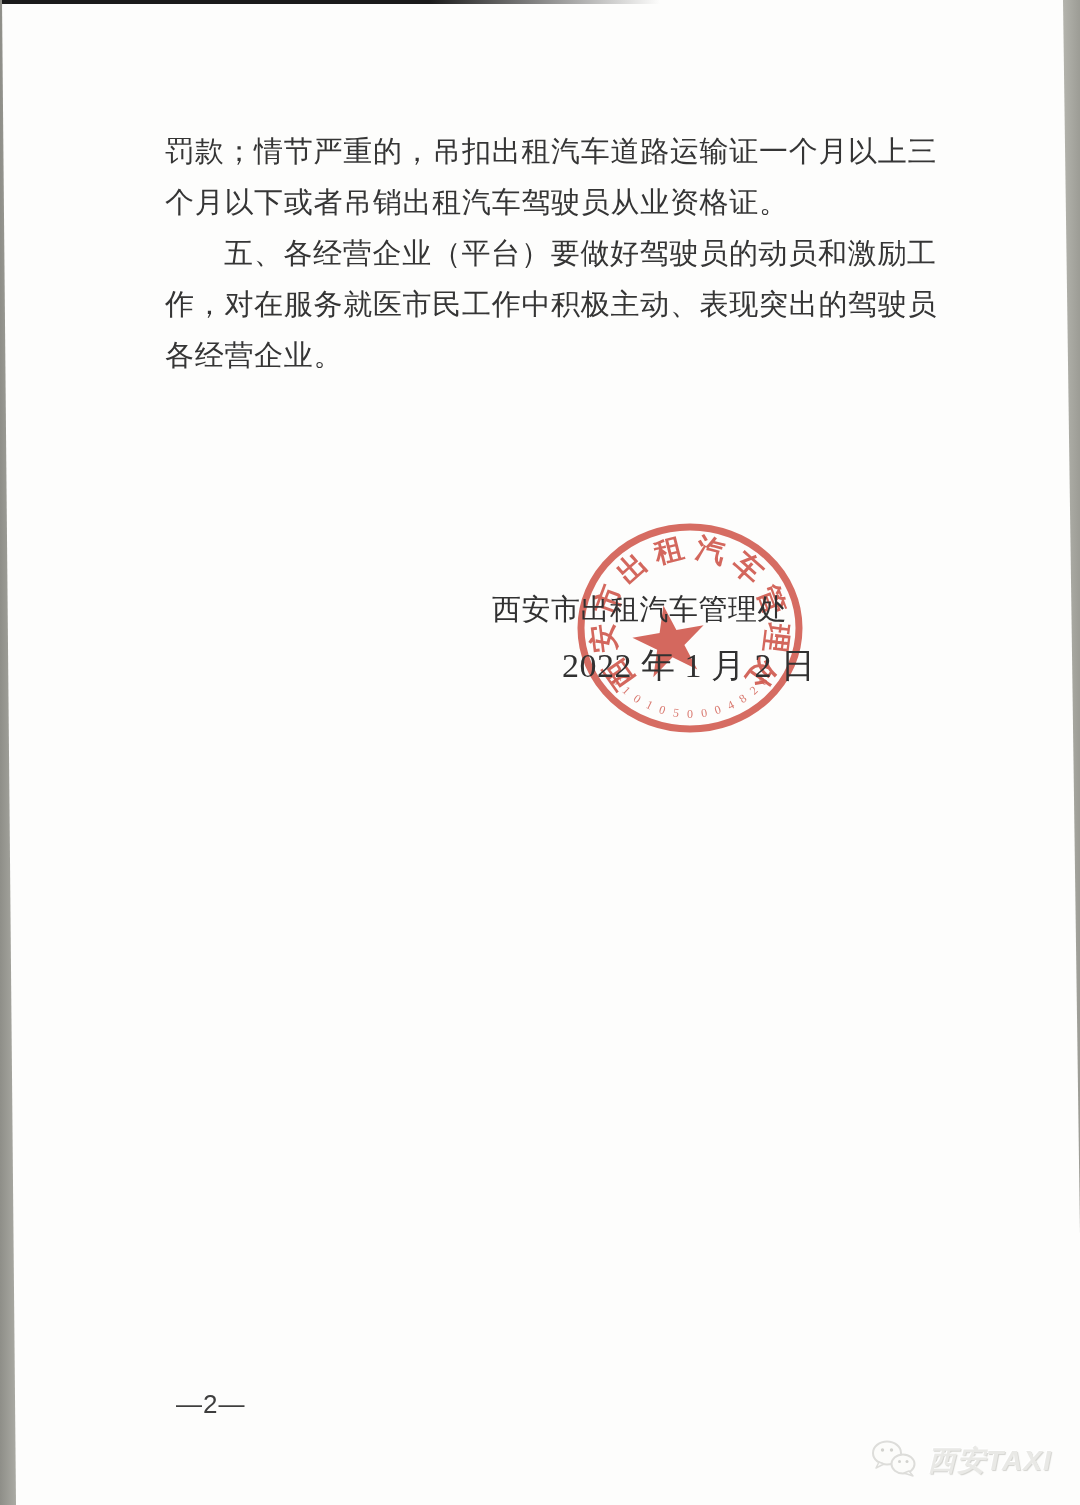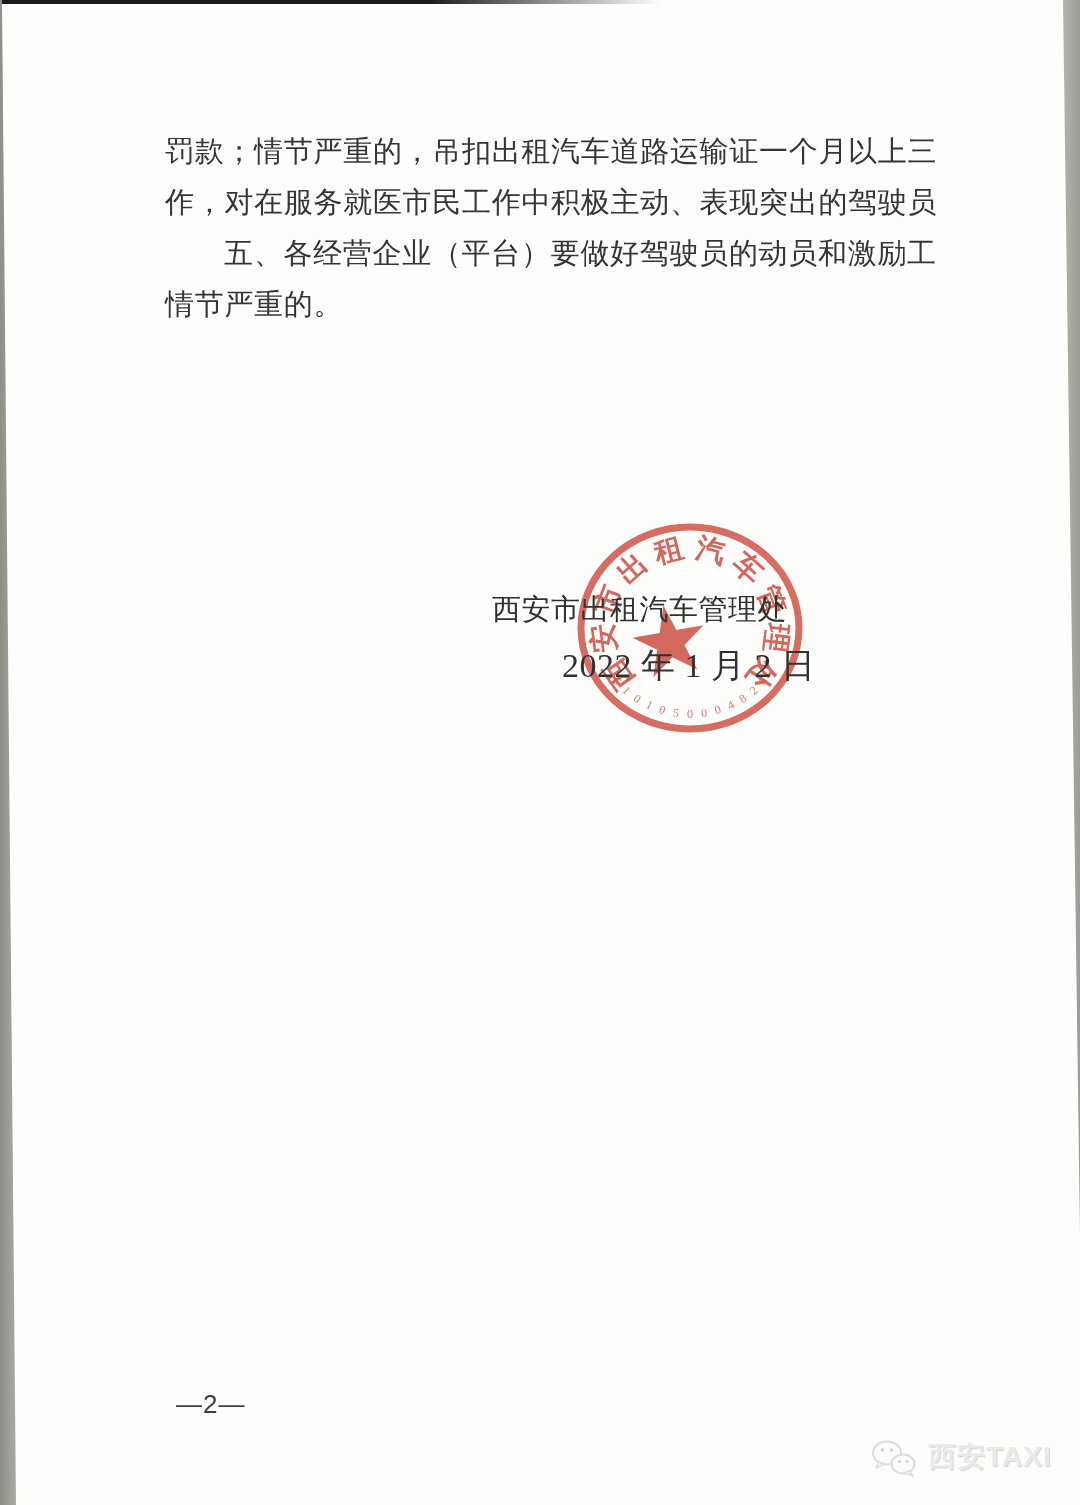--- a/index.html
+++ b/index.html
@@ -49,44 +49,45 @@
   }
   
   .page-num{
     position:absolute;left:176px;top:1389px;
     font-size:26px;color:#3e3e3e;letter-spacing:1px;
     font-family:"Liberation Sans","DejaVu Sans",sans-serif;
   }
   
   .watermark{
     position:absolute;left:870px;top:1438px;
-    display:flex;align-items:flex-start;gap:8px;
+    display:flex;align-items:flex-end;gap:8px;font-style:italic;
   }
   .watermark .wm-text{
     font-size:28px;letter-spacing:1px;white-space:nowrap;
     color:#e9e9e6;
     text-shadow:-1px -1px 0 #ffffff,1px 1px 1px #d4d4d0;
     font-family:"Liberation Sans","DejaVu Sans",sans-serif;
     font-weight:bold;
   }
 </style>
 </head>
 <body>
 
 <div class="stage">
 
   <div class="top-edge-line"></div>
   <div class="left-edge"></div>
   <div class="right-edge"></div>
 
   <div class="doc-text">
     <span class="line">罚款；情节严重的，吊扣出租汽车道路运输证一个月以上三</span>
+    <span class="line">个月以下或者吊销出租汽车驾驶员从业资格证。</span>
+    <span class="line indent">五、各经营企业（平台）要做好驾驶员的动员和激励工</span>
     <span class="line">作，对在服务就医市民工作中积极主动、表现突出的驾驶员</span>
-    <span class="line indent">五、各经营企业（平台）要做好驾驶员的动员和激励工</span>
-    <span class="line">情节严重的。</span>
+    <span class="line">各经营企业。</span>
   </div>
 
   <div class="seal" style="color: rgb(206, 74, 62);">
     <svg id="seal-svg" width="240" height="220" viewBox="0 0 240 220" xmlns="http://www.w3.org/2000/svg">
       <ellipse cx="120" cy="110" rx="109" ry="101" fill="none" stroke="currentColor" stroke-width="7" opacity="0.88"></ellipse>
       <polygon points="93.4,87.6 106.4,112.0 133.6,107.2 114.4,127.0 127.3,151.4 102.5,139.3 83.3,159.2 87.2,131.8 62.4,119.7 89.6,114.9" fill="currentColor" opacity="0.9"></polygon>
       <g id="seal-arc-top" opacity="0.9">
           <text transform="translate(51.2,154.2) rotate(-125.0)" fill="currentColor" font-size="29" font-weight="bold" text-anchor="middle" dominant-baseline="middle" font-family="&quot;Liberation Serif&quot;,&quot;DejaVu Serif&quot;,serif">西</text>
           <text transform="translate(36.7,119.7) rotate(-97.2)" fill="currentColor" font-size="29" font-weight="bold" text-anchor="middle" dominant-baseline="middle" font-family="&quot;Liberation Serif&quot;,&quot;DejaVu Serif&quot;,serif">安</text>
           <text transform="translate(41.3,83.0) rotate(-69.4)" fill="currentColor" font-size="29" font-weight="bold" text-anchor="middle" dominant-baseline="middle" font-family="&quot;Liberation Serif&quot;,&quot;DejaVu Serif&quot;,serif">市</text>

